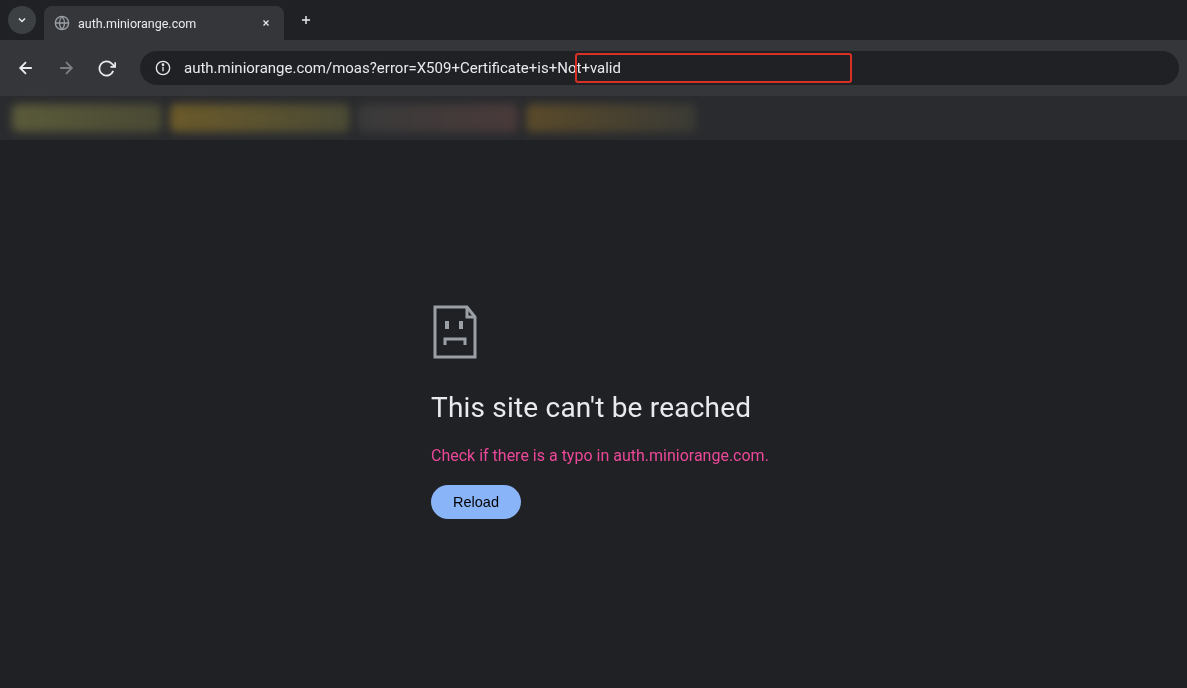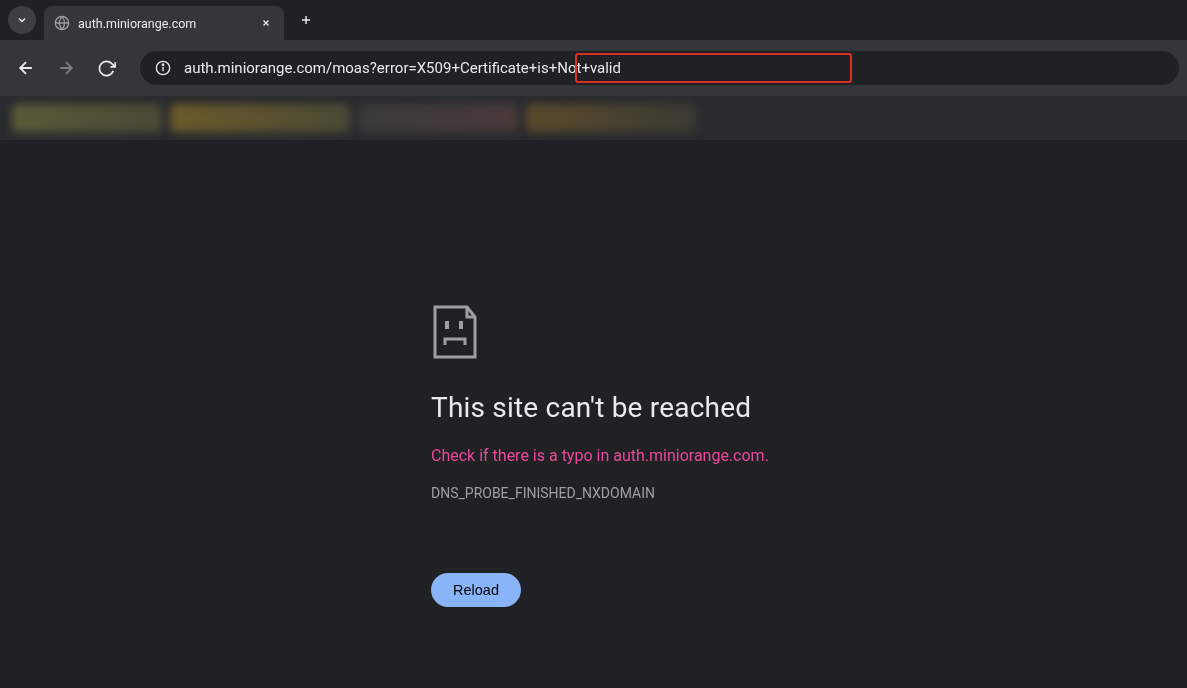--- a/index.html
+++ b/index.html
@@ -261,16 +261,15 @@
       <svg width="48" height="54" viewBox="0 0 48 54">
         <path d="M4 2 L36 2 L44 12 L44 52 L4 52 Z" fill="none" stroke="#9aa0a6" stroke-width="3"></path>
         <path d="M36 2 L36 12 L44 12" fill="none" stroke="#9aa0a6" stroke-width="3"></path>
         <rect x="14" y="16" width="4" height="8" fill="#9aa0a6"></rect>
         <rect x="28" y="16" width="4" height="8" fill="#9aa0a6"></rect>
         <path d="M14 40 L14 34 L34 34 L34 40" fill="none" stroke="#9aa0a6" stroke-width="3"></path>
       </svg>
     </div>
     <h1 class="error-heading">This site can't be reached</h1>
     <p class="error-sub">Check if there is a typo in auth.miniorange.com.</p>
-    <p class="error-code">DNS_PROBE_FINISHED_NXDOMAIN</p>
     <button class="reload-btn">Reload</button>
   </div>
 </div>
 
 </body></html>

